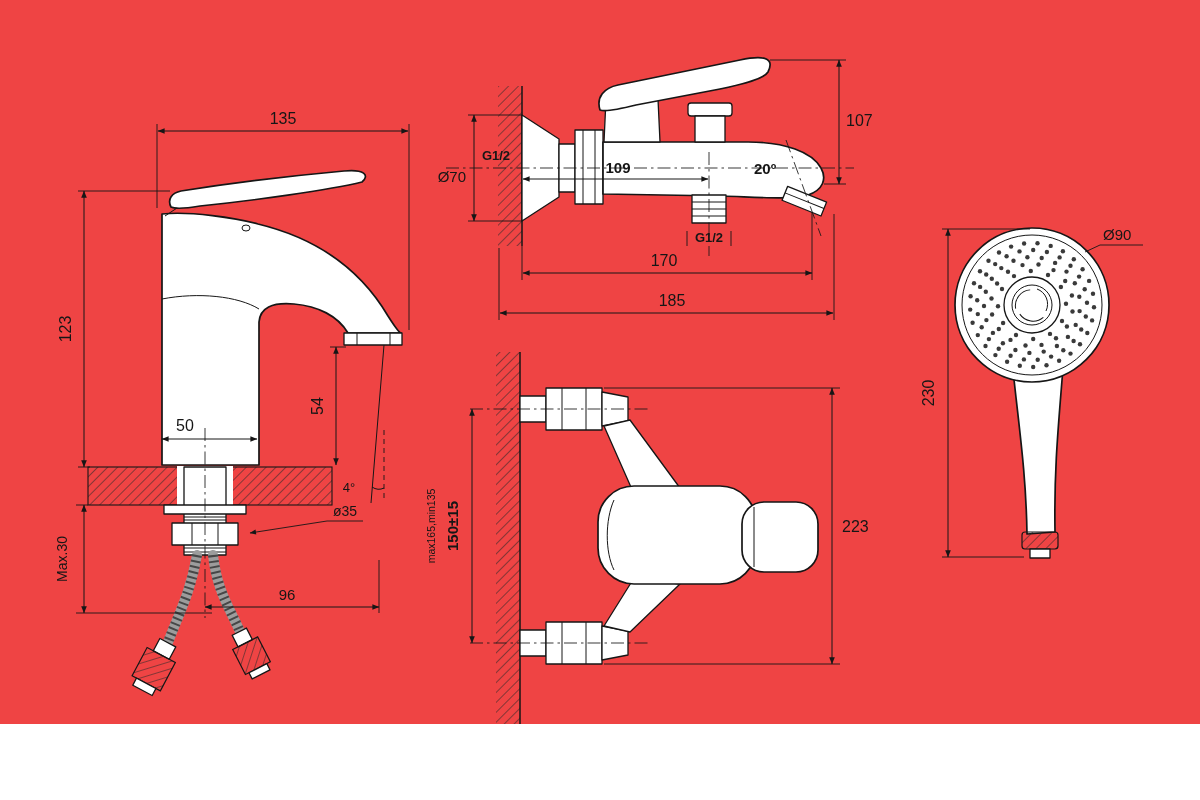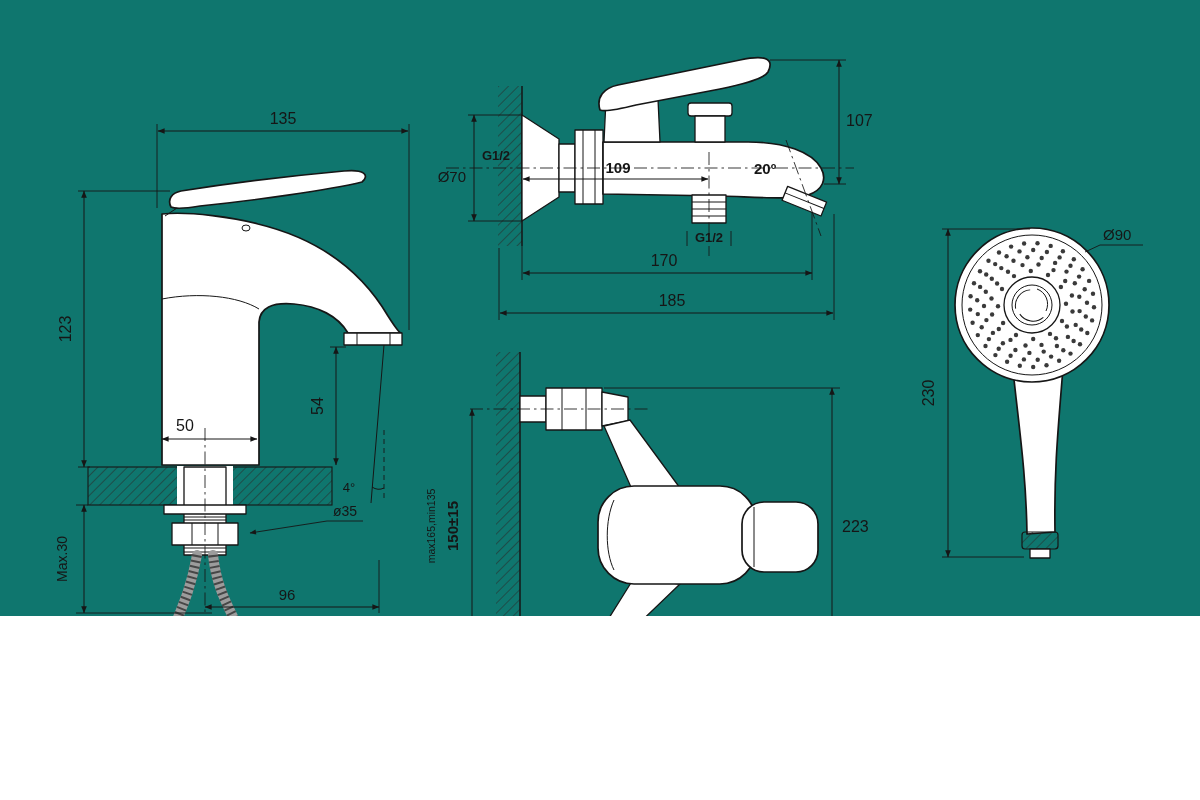--- a/index.html
+++ b/index.html
@@ -1,16 +1,16 @@
 <!DOCTYPE html>
 <html><head>
 <meta charset="utf-8">
 <style>
   html,body{margin:0;padding:0;background:#ffffff;}
-  .canvas{width:1200px;height:616px;background:#0f766e;position:relative;overflow:hidden;text-align:center;}
+  .canvas{width:1200px;height:724px;background:#ef4444;position:relative;overflow:hidden;text-align:center;}
   svg{display:block;}
   text{font-family:"Liberation Sans",sans-serif;fill:#161616;}
   .lbl{font-size:16px;}
   .lbl15{font-size:15px;}
   .lblb{font-size:15px;font-weight:bold;}
   .lblb13{font-size:13px;font-weight:bold;}
   .lbls{font-size:10.5px;}
   .out{stroke:#161616;stroke-width:1.7;fill:#fff;stroke-linejoin:round;}
   .out14{stroke:#161616;stroke-width:1.3;fill:#fff;stroke-linejoin:round;}
   .thin{stroke:#161616;stroke-width:1;fill:none;}

